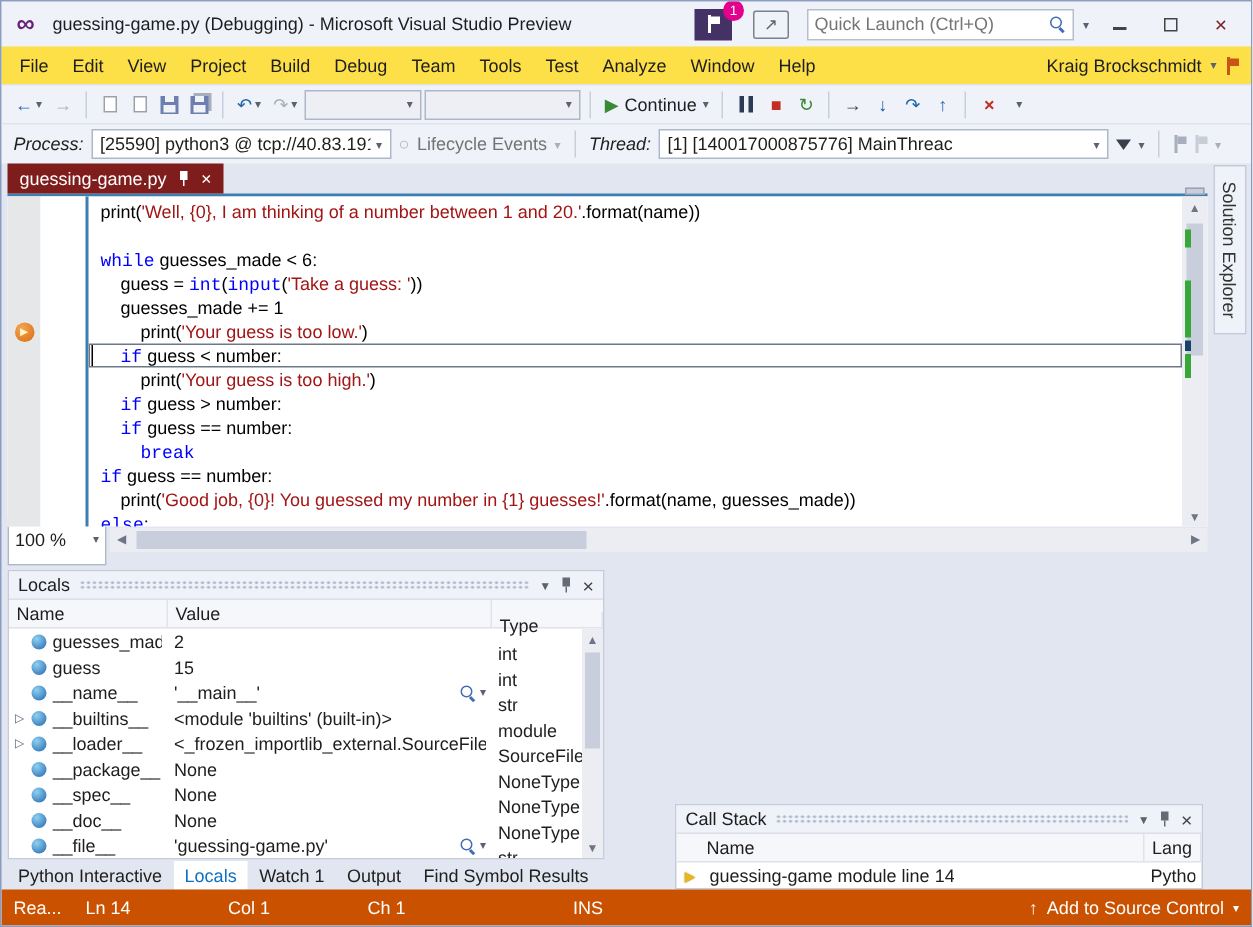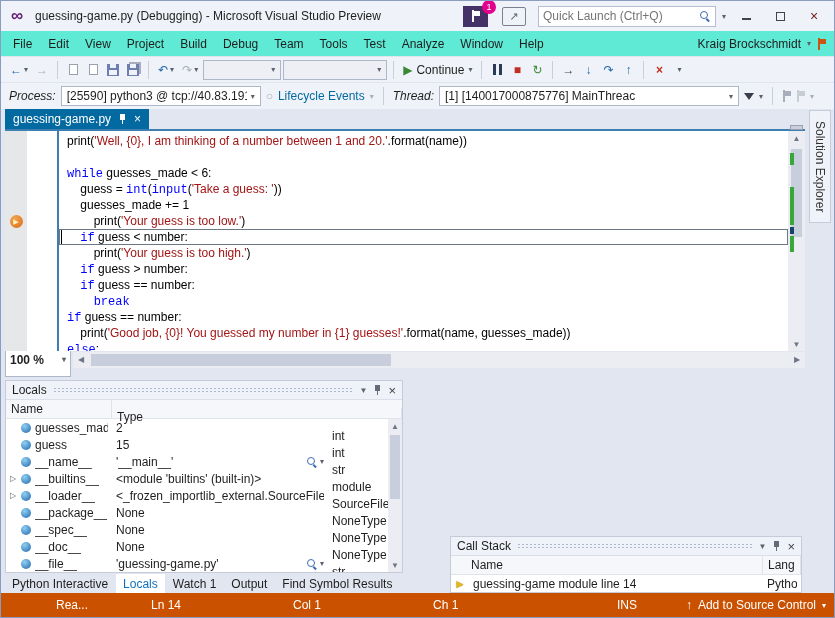--- a/index.html
+++ b/index.html
@@ -26,21 +26,21 @@
   .mag { position:relative; width:12px; height:12px; display:inline-block; flex:0 0 auto; }
   .mag::before { content:""; position:absolute; left:1px; top:1px; width:6px; height:6px; border:1.5px solid #3E6DB5; border-radius:50%; }
   .mag::after  { content:""; position:absolute; left:8px; top:8px; width:4px; height:2px; background:#3E6DB5; transform:rotate(45deg); transform-origin:0 0; }
   .dd { font-size:8px; color:#5A6170; }
   .win-btn { width:28px; height:22px; display:flex; align-items:center; justify-content:center; color:#444; }
   .minbar { width:9px; height:2px; background:#444; margin-top:6px; }
   .maxbox { width:9px; height:9px; border:1px solid #444; }
   .closex { font-size:14px; color:#7A2020; line-height:1; }
 
   
-  .menubar { height:25px; background:#5eead4; display:flex; align-items:center; padding:0 4px; flex:0 0 auto; }
+  .menubar { height:25px; background:#fde047; display:flex; align-items:center; padding:0 4px; flex:0 0 auto; }
   .menu-items { display:flex; align-items:center; height:100%; }
   .menu-item { padding:0 8px; height:100%; display:flex; align-items:center; }
   .menu-right { margin-left:auto; display:flex; align-items:center; gap:6px; padding-right:4px; }
   .acct-flag { color:#C95414; }
 
   
   .toolbar { height:26px; background:#EFF2F8; display:flex; align-items:center; padding:0 6px; gap:2px; flex:0 0 auto; border-top:1px solid #E0E4EE; }
   .tbtn { height:22px; min-width:18px; display:flex; align-items:center; justify-content:center; padding:0 3px; gap:2px; }
   .blue { color:#1E66A8; } .gray { color:#A8AEBC; } .green { color:#388A34; } .red { color:#C22E1F; } .dark { color:#444; }
   .tsep { width:1px; height:18px; background:#C9CEDB; margin:0 4px; flex:0 0 auto; }
@@ -52,30 +52,30 @@
   .floppy::before { content:""; position:absolute; left:3px; top:0; width:6px; height:4px; background:#EFF2F8; }
   .floppy::after  { content:""; position:absolute; left:2px; top:6px; width:8px; height:5px; background:#EFF2F8; }
   .floppy.stack { box-shadow:2px -2px 0 #A8AEBC; }
   .pausebars { width:9px; height:11px; border-left:3px solid #2B3A55; border-right:3px solid #2B3A55; display:inline-block; }
   .funnel { width:0; height:0; border:5px solid transparent; border-top:7px solid #3A3F4B; display:inline-block; margin-top:6px; }
   .continue-label { color:#1E1E1E; padding:0 2px; }
 
   
   .procbar { height:27px; background:#EFF2F8; display:flex; align-items:center; padding:0 8px; gap:5px; flex:0 0 auto; border-top:1px solid #E0E4EE; }
   .proc-label { white-space:nowrap;font-style:italic; }
-  .disabled-text { color:#0369a1; }
+  .disabled-text { color:#737373; }
 
   
   .content { flex:1; display:flex; min-height:0; }
   .main-col { flex:1; display:flex; flex-direction:column; padding-left:4px; min-width:0; }
   .right-strip { width:29px; flex:0 0 auto; display:flex; flex-direction:column; align-items:center; padding-top:1px; }
   .se-tab { writing-mode:vertical-rl; background:#EFF2F8; border:1px solid #C5CBD9; padding:10px 3px; color:#333; white-space:nowrap; }
 
   .tabbar { height:22px; display:flex; align-items:flex-end; border-bottom:2px solid #3E7FB2; flex:0 0 auto; }
-  .doc-tab { background:#0369a1; color:#fff; height:20px; display:flex; align-items:center; gap:7px; padding:0 8px; }
+  .doc-tab { background:#7f1d1d; color:#fff; height:20px; display:flex; align-items:center; gap:7px; padding:0 8px; }
   .doc-tab .pin { color:#fff; }
   .pin { position:relative; width:9px; height:12px; display:inline-block; color:#656A77; }
   .pin::before { content:""; position:absolute; left:2px; top:1px; width:5px; height:6px; background:currentColor; }
   .pin::after  { content:""; position:absolute; left:4px; top:7px; width:1px; height:4px; background:currentColor; }
   .tab-close { color:#fff; font-size:12px; }
 
   .editor { height:220px; display:flex; background:#fff; flex:0 0 auto; position:relative; }
   .bp-margin { width:22px; background:#E6E7E8; flex:0 0 auto; padding-top:2px; }
   .margin-cell { height:16px; display:flex; align-items:center; justify-content:center; }
   .bp-icon { width:13px; height:13px; border-radius:50%; background:radial-gradient(circle at 35% 30%, #F2A654, #D96A10);
@@ -90,21 +90,21 @@
   .tk-k { color:#0000FF;font-family:Liberation Mono, monospace; } .tk-s { color:#A31515; } .tk-p { color:#000; }
 
   .vscroll { width:17px; flex:0 0 auto; background:#EBEDF2; position:relative; display:flex; flex-direction:column; align-items:center; justify-content:space-between; }
   .scroll-arrow { font-size:8px; color:#6E7685; height:14px; display:flex; align-items:center; justify-content:center; width:100%; }
   .split-handle { position:absolute; top:-6px; left:2px; width:13px; height:5px; background:#C8CEDC; border:1px solid #9AA2B4; }
   .vthumb { position:absolute; left:3px; top:18px; width:11px; height:88px; background:#C8CEDC; }
   .smark { position:absolute; left:2px; width:4px; }
   .smark.g { background:#37A837; } .smark.b { background:#17436B; }
 
   .editor-bottom { height:17px; display:flex; align-items:center; flex:0 0 auto; background:#E2E6F0; gap:2px; }
-  .zoom-combo { width:66px; height:28px; background:#fff; border:1px solid #AEB7C9; display:flex; align-items:center; padding:16px 4px;font-weight:bold; }
+  .zoom-combo { width:66px; height:28px; background:#fff; border:1px solid #AEB7C9; display:flex; align-items:center; padding:16px 4px; }
   .zoom-combo .dd { margin-left:auto; }
   .hscroll { flex:1; height:16px; background:#EBEDF2; display:flex; align-items:center; position:relative; }
   .hthumb { position:absolute; left:18px; width:300px; top:2px; bottom:2px; background:#C8CEDC; }
 
   .gap7 { height:7px; flex:0 0 auto; }
 
   
   .panels { flex:1; display:flex; min-height:0; padding-right:3px;align-items:flex-end; }
   .locals-col { width:398px; flex:0 0 auto; display:flex; flex-direction:column; min-height:0; }
   .panel { background:#fff; border:1px solid #C5CBD9; display:flex; flex-direction:column; min-height:0; }
@@ -135,21 +135,21 @@
   .cs-arrow { color:#E8B71A; font-size:9px; text-shadow:0 0 1px #8A6D00; }
   .cs-name-col { flex:1; min-width:0; }
   .cs-lang-col { width:38px; flex:0 0 auto; }
 
   .tabstrip { height:20px; display:flex; align-items:stretch; gap:1px; flex:0 0 auto; padding-top:1px; }
   .bottom-tab { display:flex; align-items:center; padding:0 7px; color:#1E1E1E; white-space:nowrap; }
   .bottom-tab.active { background:#fff; color:#0E70C0; }
 
   
   .statusbar { height:24px; background:#CA5100; color:#fff; display:flex; align-items:center; padding:0 8px; flex:0 0 auto; }
-  .sb-cell { white-space:nowrap;margin-left:47px; }
+  .sb-cell { white-space:nowrap; }
   .sb-mode { width:48px; } .sb-ln { width:95px; } .sb-col { width:93px; } .sb-ch { width:137px; } .sb-ins { flex:1; }
   .sb-right { display:flex; align-items:center; gap:6px; }
   .sb-right .dd { color:#fff; }
 </style>
 </head>
 <body>
 
 <div class="window">
 
   <div class="titlebar">
@@ -379,20 +379,21 @@
             <div class="panel-header">
               <span>Locals</span>
               <span class="grip"></span>
               <span class="hicon">▼</span>
               <span class="pin"></span>
               <span class="closex">×</span>
             </div>
             <div class="grid">
               <div class="grid-header">
                 <span class="ghcell name-col">Name</span>
+                <span class="ghcell value-col">Value</span>
                 <span class="ghcell type-col">Type</span>
               </div>
               <div>
                   <div class="grid-row">
                     <div class="cell name-col">
                       <span class="expander"></span>
                       <span class="var-icon"></span>
                       <span class="cell-text">guesses_made</span>
                     </div>
                     <div class="cell value-col">

